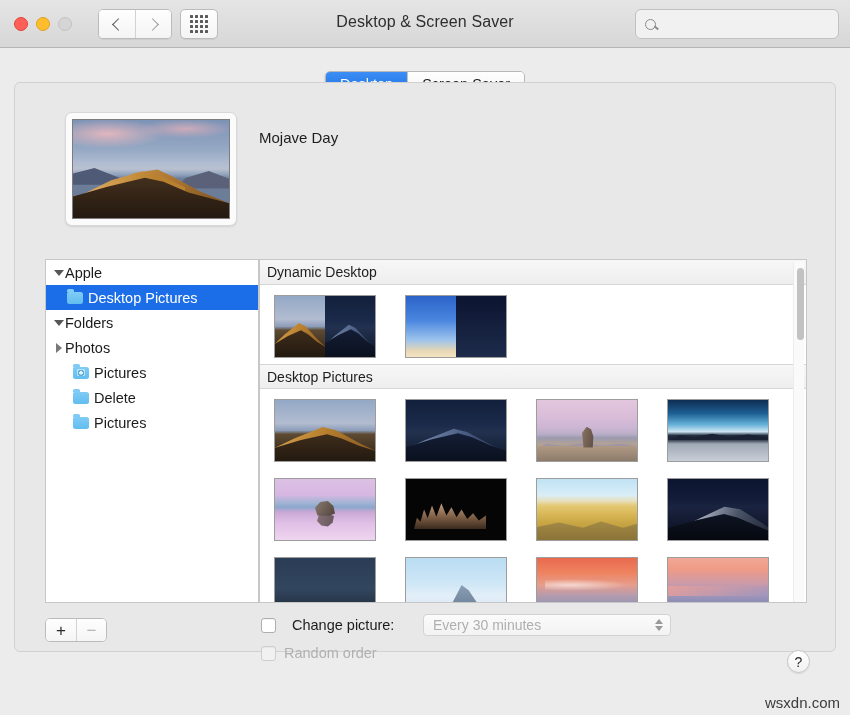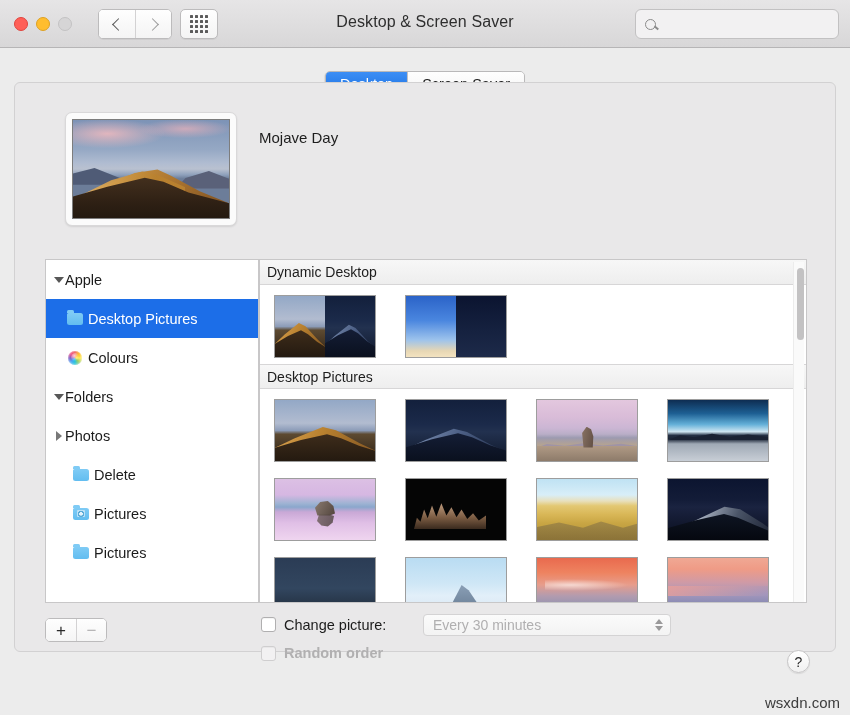--- a/index.html
+++ b/index.html
@@ -160,21 +160,21 @@
     opacity:.95;
   }
 
   
   .srclist {
     position: absolute; left: 30px; top: 176px;
     width: 214px; height: 344px;
     background: #fff; border: 1px solid #c8c7c8;
   }
   .srcrow {
-    display: flex; align-items: center; height: 39px;
+    display: flex; align-items: center; height: 25px;
     font-size: 14.5px; color: #1c1c1c; padding-left: 6px;
   }
   .srcrow.selected { background: #1c6ee8; color: #fff; }
   .disclose {
     width: 13px; flex: none; display: flex; align-items: center; justify-content: center;
   }
   .tri { width: 0; height: 0; }
   .tri.down { border-left: 5px solid transparent; border-right: 5px solid transparent; border-top: 6px solid #575757; }
   .tri.right { border-top: 5px solid transparent; border-bottom: 5px solid transparent; border-left: 6px solid #787878; }
   .srcrow .ico { width: 20px; flex: none; display: flex; align-items: center; justify-content: center; margin-right: 3px; }
@@ -337,21 +337,21 @@
   .pmbtn {
     width: 30px; height: 100%;
     display: flex; align-items: center; justify-content: center;
     background: linear-gradient(to bottom,#fefefe,#f5f5f5);
     font-size: 17px; line-height: 1; color: #2a2a2a;
   }
   .pmbtn + .pmbtn { border-left: 1px solid #d3d2d3; color: #b4b3b4; }
 
   .chgrow {
     position: absolute; left: 246px; top: 534px;
-    display: flex; align-items: flex-start; gap: 8px;
+    display: flex; align-items: center; gap: 16px;
   }
   .cbox {
     width: 15px; height: 15px; border-radius: 3px;
     border: 1px solid #b0afb0; background: #fff; flex: none;
     box-shadow: 0 1px 0 rgba(0,0,0,.04) inset;
   }
   .cbox.disabled { border-color: #cfcecf; background: #f2f1f2; }
   .chglabel { font-size: 14.5px; color: #1c1c1c; }
   .chglabel.disabled { color: #b1b0b1; }
 
@@ -366,21 +366,21 @@
   .stepper {
     position: absolute; right: 7px; top: 50%; transform: translateY(-50%);
     display: flex; flex-direction: column; gap: 2px;
   }
   .stepper i { width: 0; height: 0; display: block; }
   .stepper i.up   { border-left: 4px solid transparent; border-right: 4px solid transparent; border-bottom: 5px solid #9a999a; }
   .stepper i.down { border-left: 4px solid transparent; border-right: 4px solid transparent; border-top: 5px solid #9a999a; }
 
   .randrow {
     position: absolute; left: 246px; top: 562px;
-    display: flex; align-items: center; gap: 8px; font-weight: bold;
+    display: flex; align-items: center; gap: 8px;
   }
 
   .helpbtn {
     position: absolute; right: 40px; bottom: 42px;
     width: 23px; height: 23px; border-radius: 50%;
     background: linear-gradient(to bottom,#ffffff,#f1f1f1);
     border: 1px solid #c6c5c6;
     display: flex; align-items: center; justify-content: center;
     font-size: 14px; color: #2b2b2b;
     box-shadow: 0 1px 1px rgba(0,0,0,.08);
@@ -466,53 +466,47 @@
       <span>Apple</span>
     </div>
 
     <div class="srcrow selected indent-1">
       <span class="ico">
           <span class="folder"></span>
         </span>
       <span>Desktop Pictures</span>
     </div>
 
-    <div class="srcrow indent-1">
-      <span class="ico">
-          <span class="colorwheel"></span>
-        </span>
-      <span>Colours</span>
-    </div>
 
     <div class="srcrow">
       <span class="disclose">
           <i class="tri down"></i>
         </span>
       <span>Folders</span>
     </div>
 
     <div class="srcrow">
       <span class="disclose">
           <i class="tri right"></i>
         </span>
       <span>Photos</span>
     </div>
 
     <div class="srcrow indent-2">
       <span class="ico">
+          <span class="folder has-glyph"></span>
+        </span>
+      <span>Pictures</span>
+    </div>
+
+    <div class="srcrow indent-2">
+      <span class="ico">
           <span class="folder"></span>
         </span>
       <span>Delete</span>
-    </div>
-
-    <div class="srcrow indent-2">
-      <span class="ico">
-          <span class="folder has-glyph"></span>
-        </span>
-      <span>Pictures</span>
     </div>
 
     <div class="srcrow indent-2">
       <span class="ico">
           <span class="folder"></span>
         </span>
       <span>Pictures</span>
     </div>
   </div>
 

